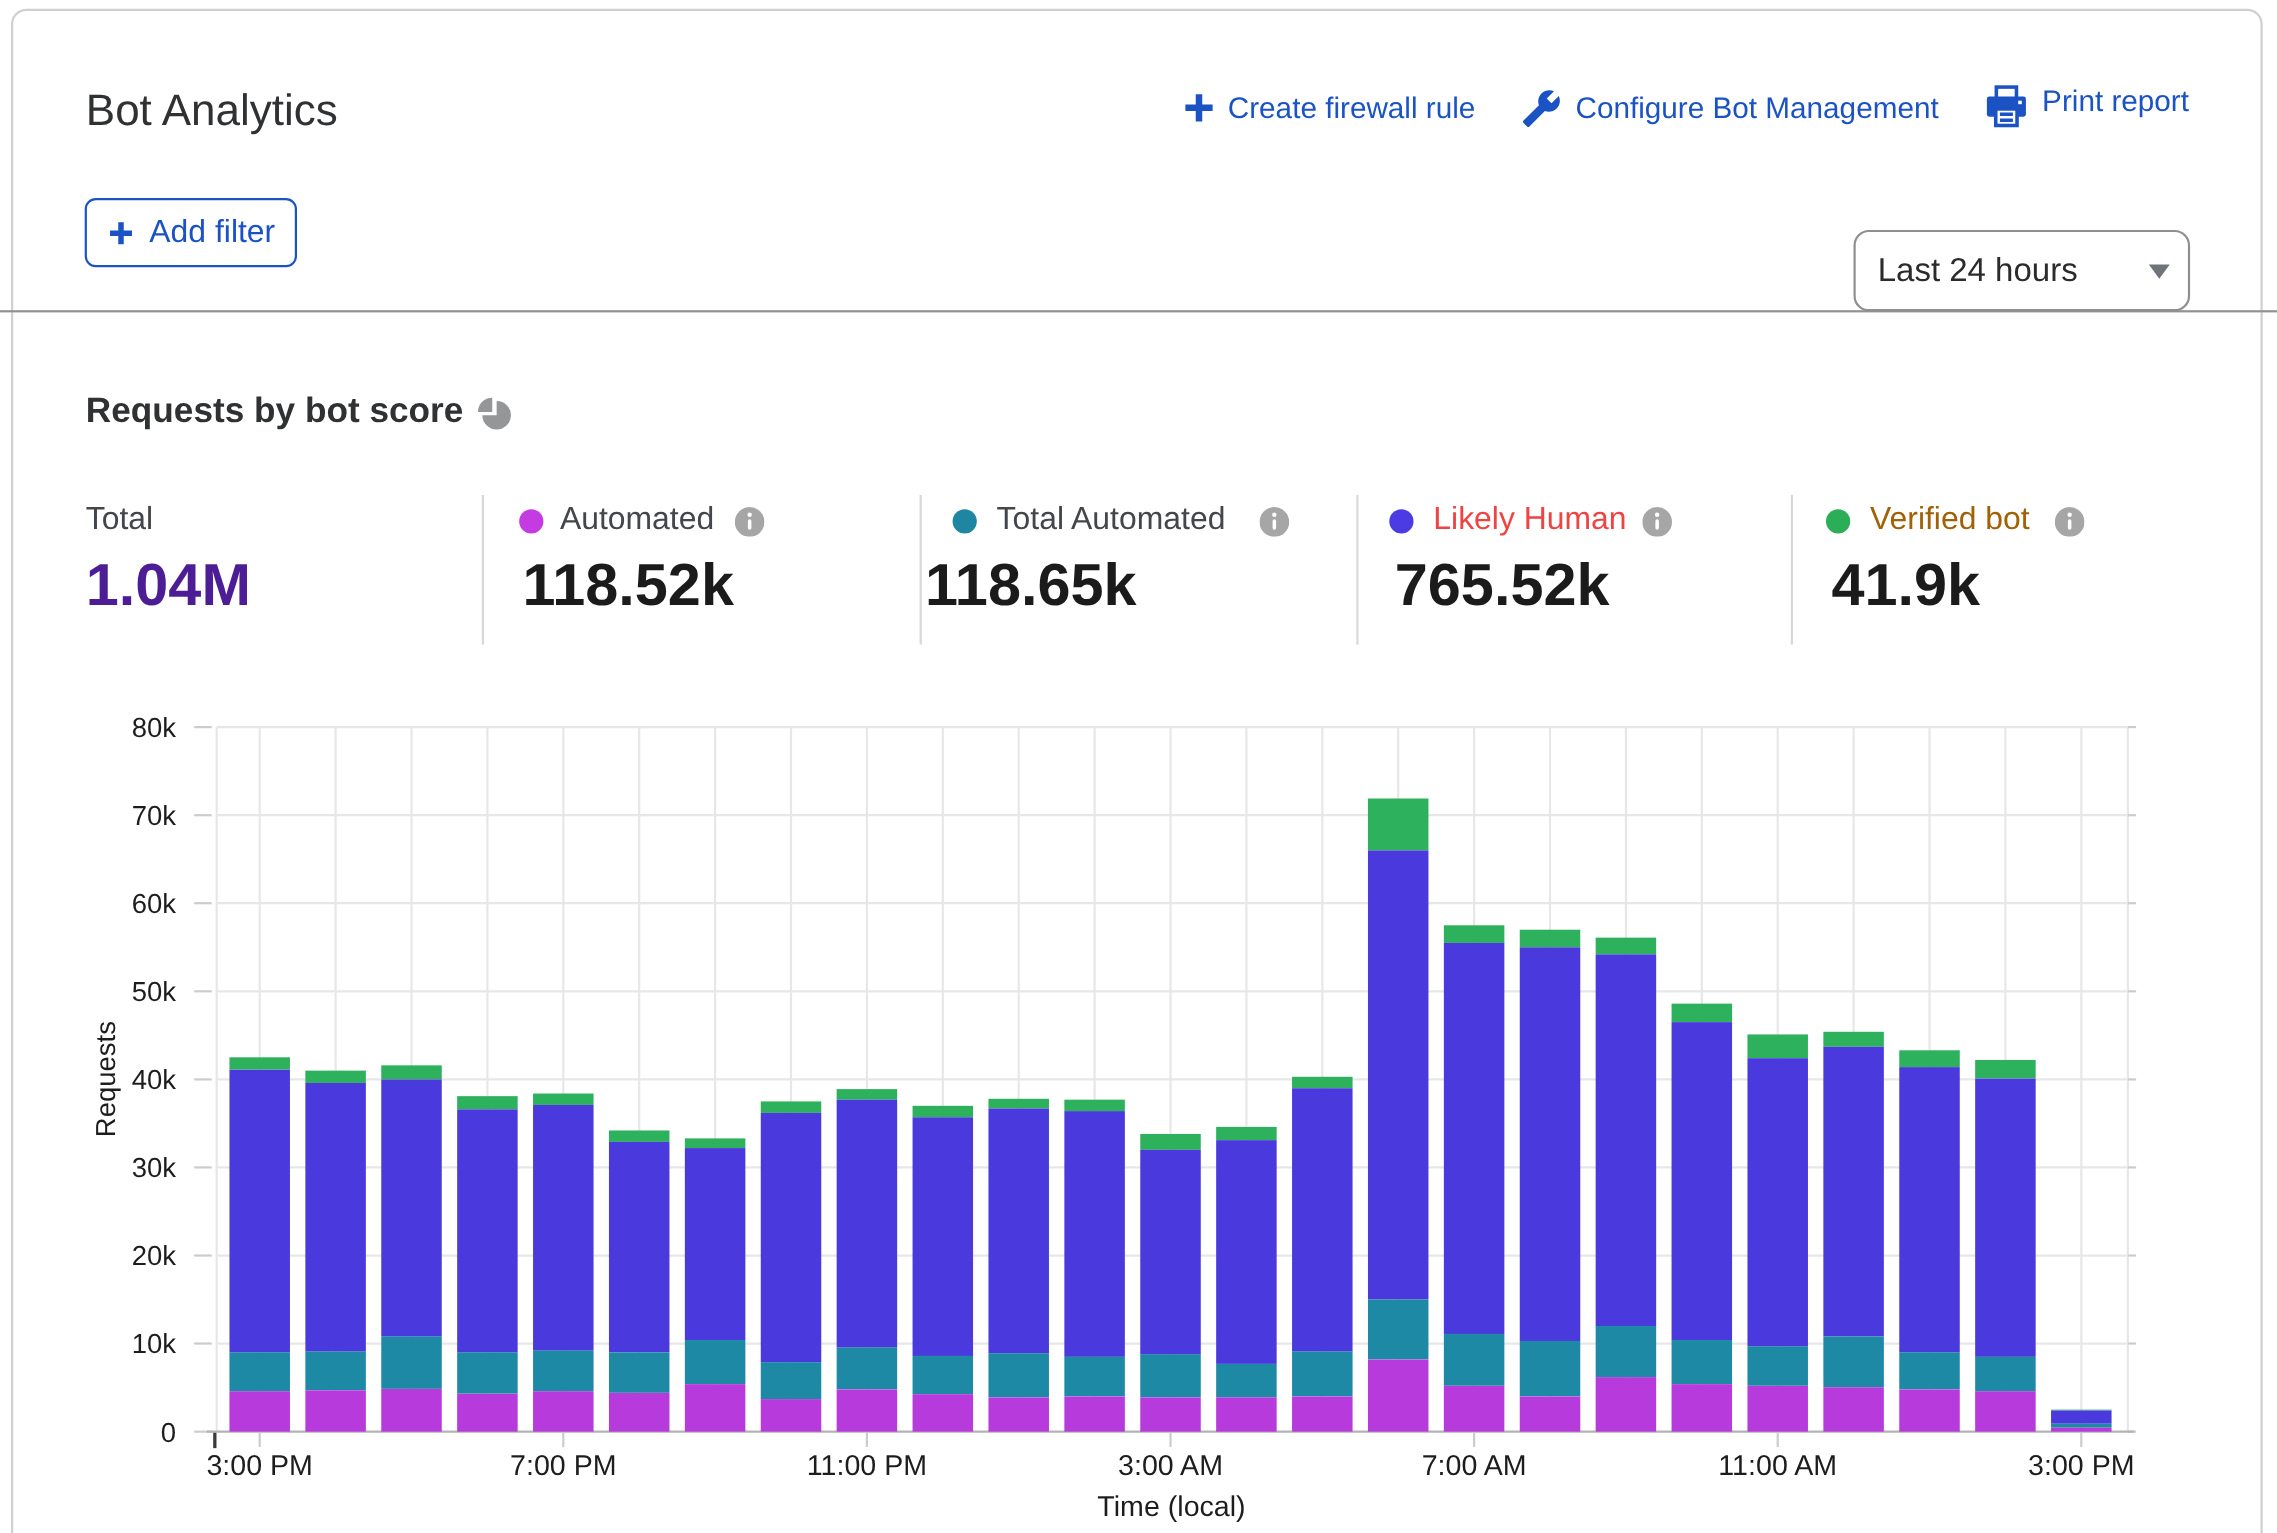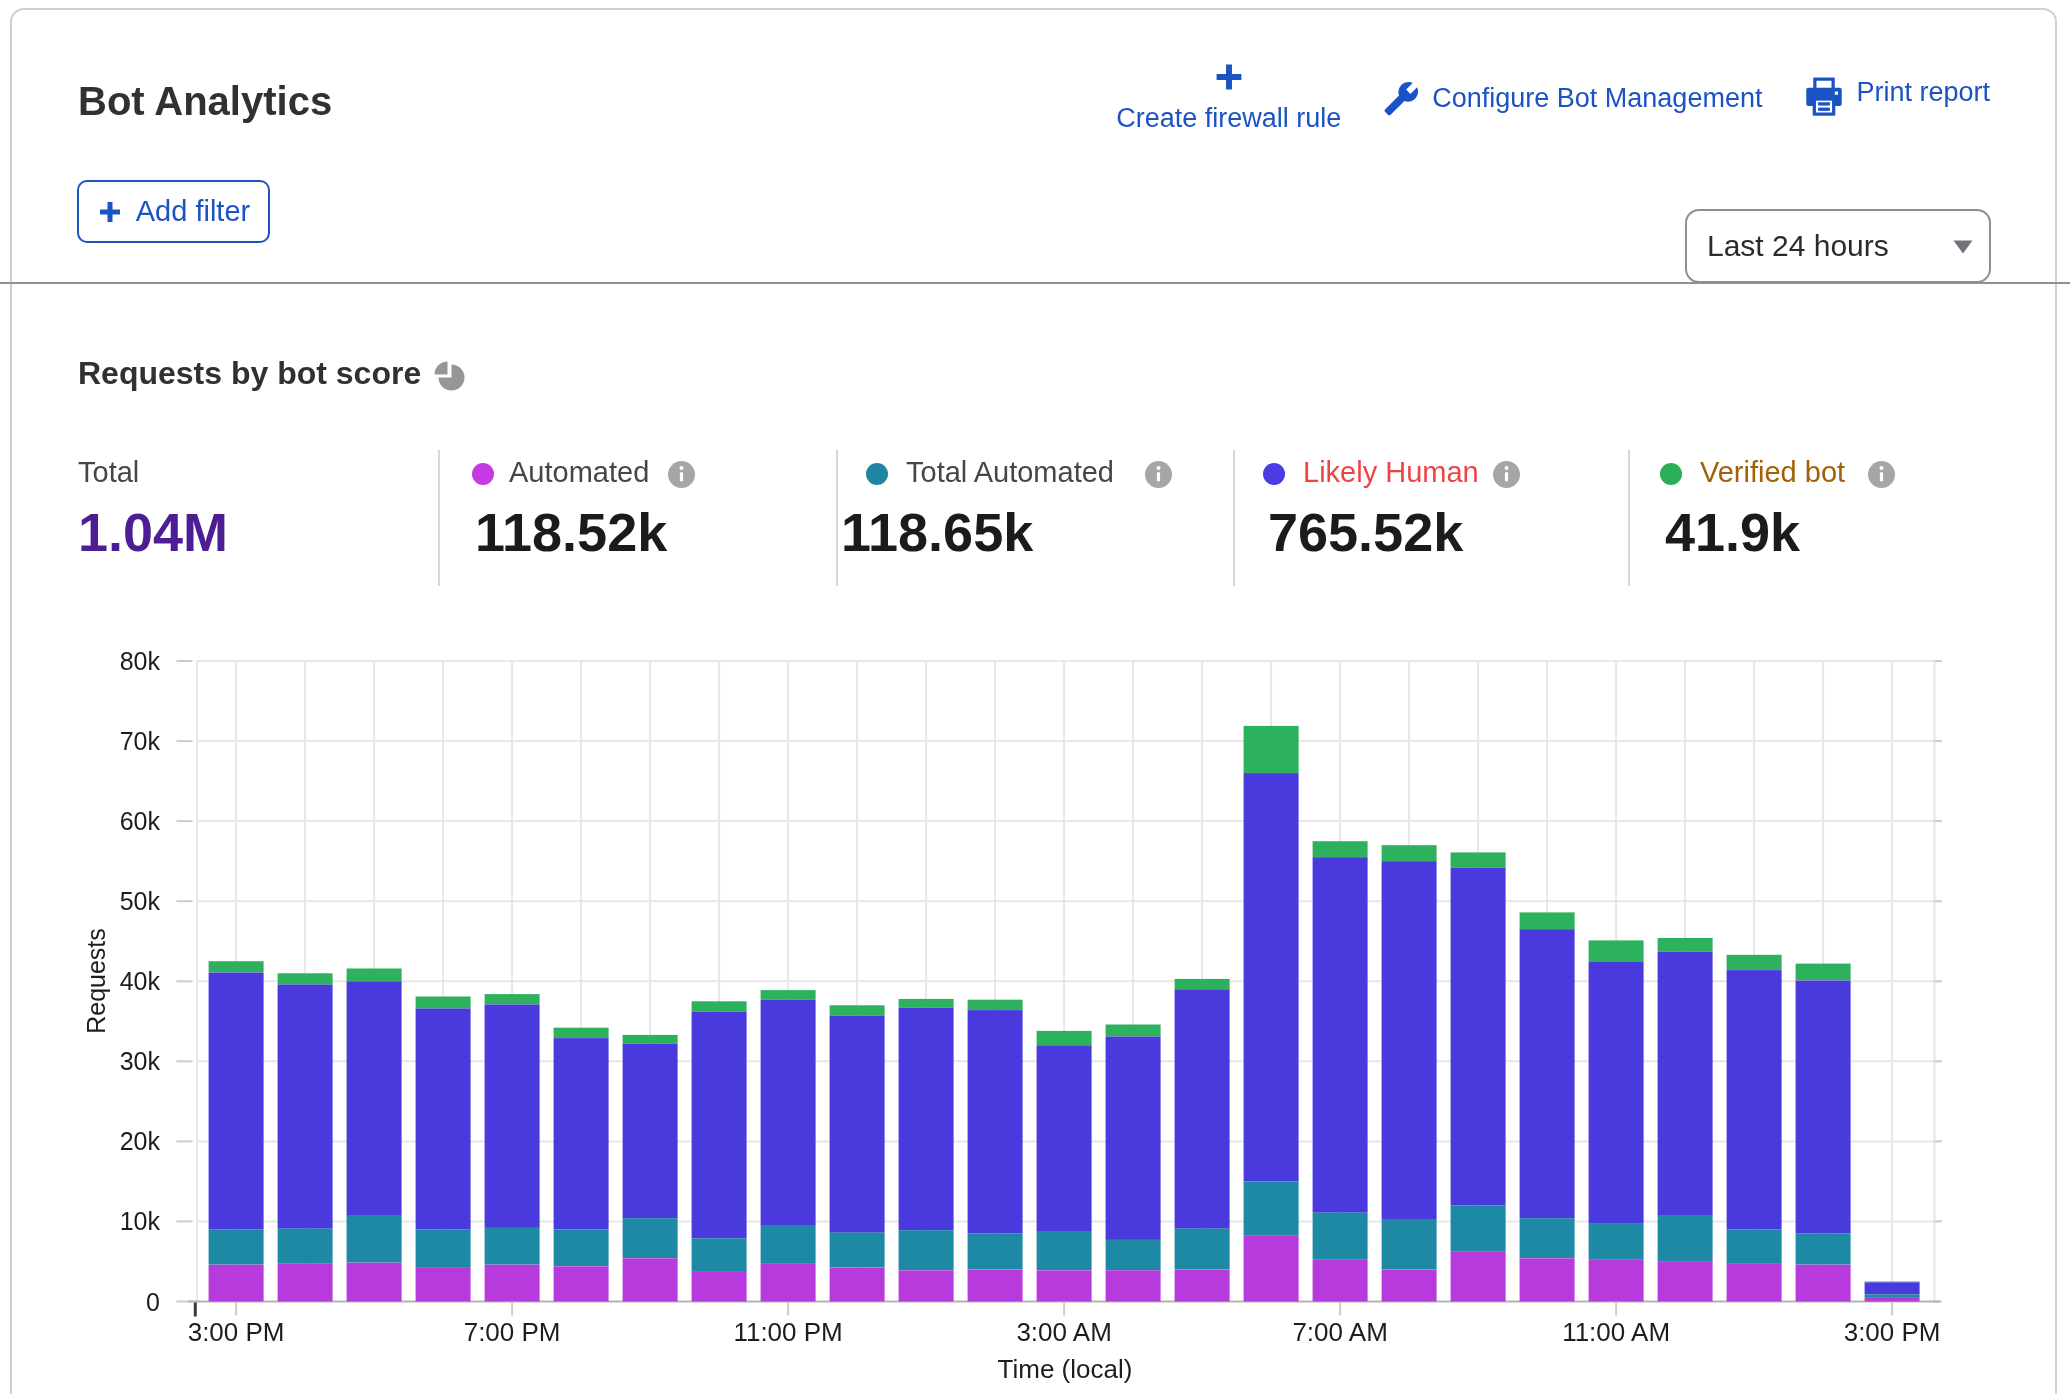--- a/index.html
+++ b/index.html
@@ -7,24 +7,24 @@
     font-family:"Liberation Sans", sans-serif; }
   .abs { position:absolute; }
 </style>
 </head>
 <body>
 
 <div class="abs" style="left:10px; top:8px; width:2047px; height:1500px; border:2px solid #d0d0d0; border-radius:14px;"></div>
 
 <div class="abs" style="left:0; top:282px; width:2070px; height:2px; background:#919191;"></div>
 
-<div class="abs" style="left:78px; top:79px; font-size:40px; font-weight:700; color:#2f3133;">Bot Analytics</div>
+<div class="abs" style="left:78px; top:79px; font-size:40px; font-weight:400; color:#2f3133;">Bot Analytics</div>
 
 <div class="abs" style="left:0; top:76px; width:1990px; height:44px; display:flex; justify-content:flex-end; align-items:center; gap:42px; color:#1b53c5; font-size:27px;">
-  <div style="display:flex; align-items:center; gap:12px;flex-direction:column;">
+  <div style="display:flex; align-items:center; gap:12px;">
     <svg width="28" height="28" viewBox="0 0 26 26">
         <path d="M13 1.5 v23 M1.5 13 h23" stroke="#1b53c5" stroke-width="5.5"></path>
       </svg>
     <span>Create firewall rule</span>
   </div>
   <div style="display:flex; align-items:center; gap:12px;">
     <svg width="37" height="37" viewBox="0 0 24 24" fill="#1b53c5">
         <g transform="scale(-1,1) translate(-24,0)">
           <path d="M22.7 19.2 13.6 10.1c.9-2.3.4-5-1.5-6.9-2-2-5-2.4-7.4-1.3L9 6.2 6.2 9 1.9 4.7C.7 7.1 1.2 10.1 3.2 12.1c1.9 1.9 4.6 2.4 6.9 1.5l9.1 9.1c.4.4 1 .4 1.4 0l2.1-2.1c.4-.4.4-1 0-1.4z"></path>
         </g>

